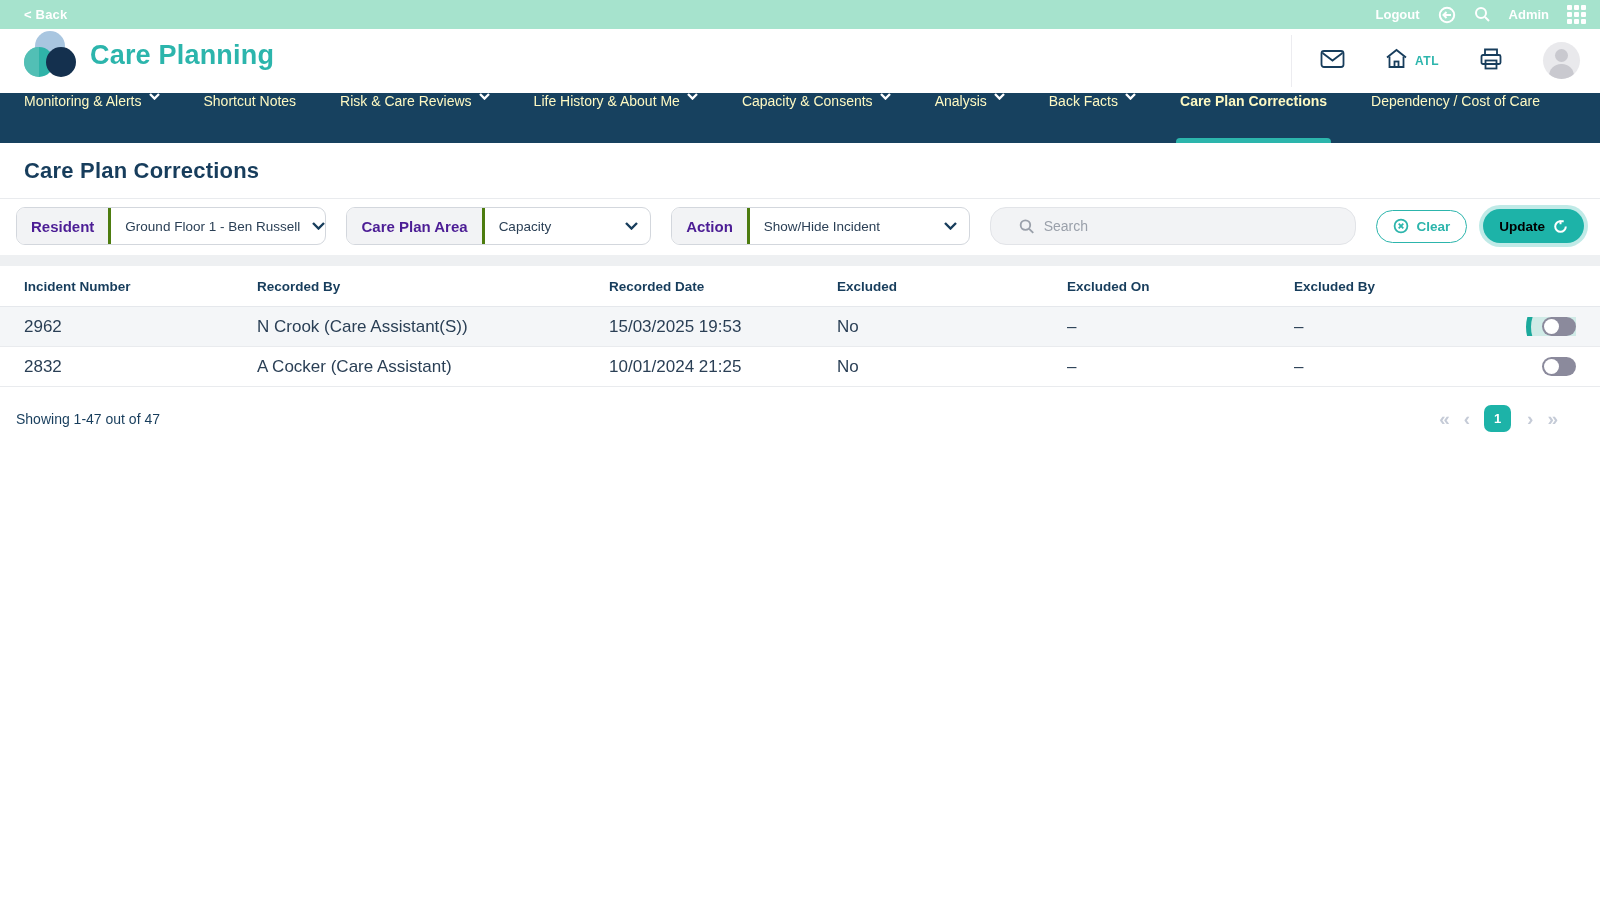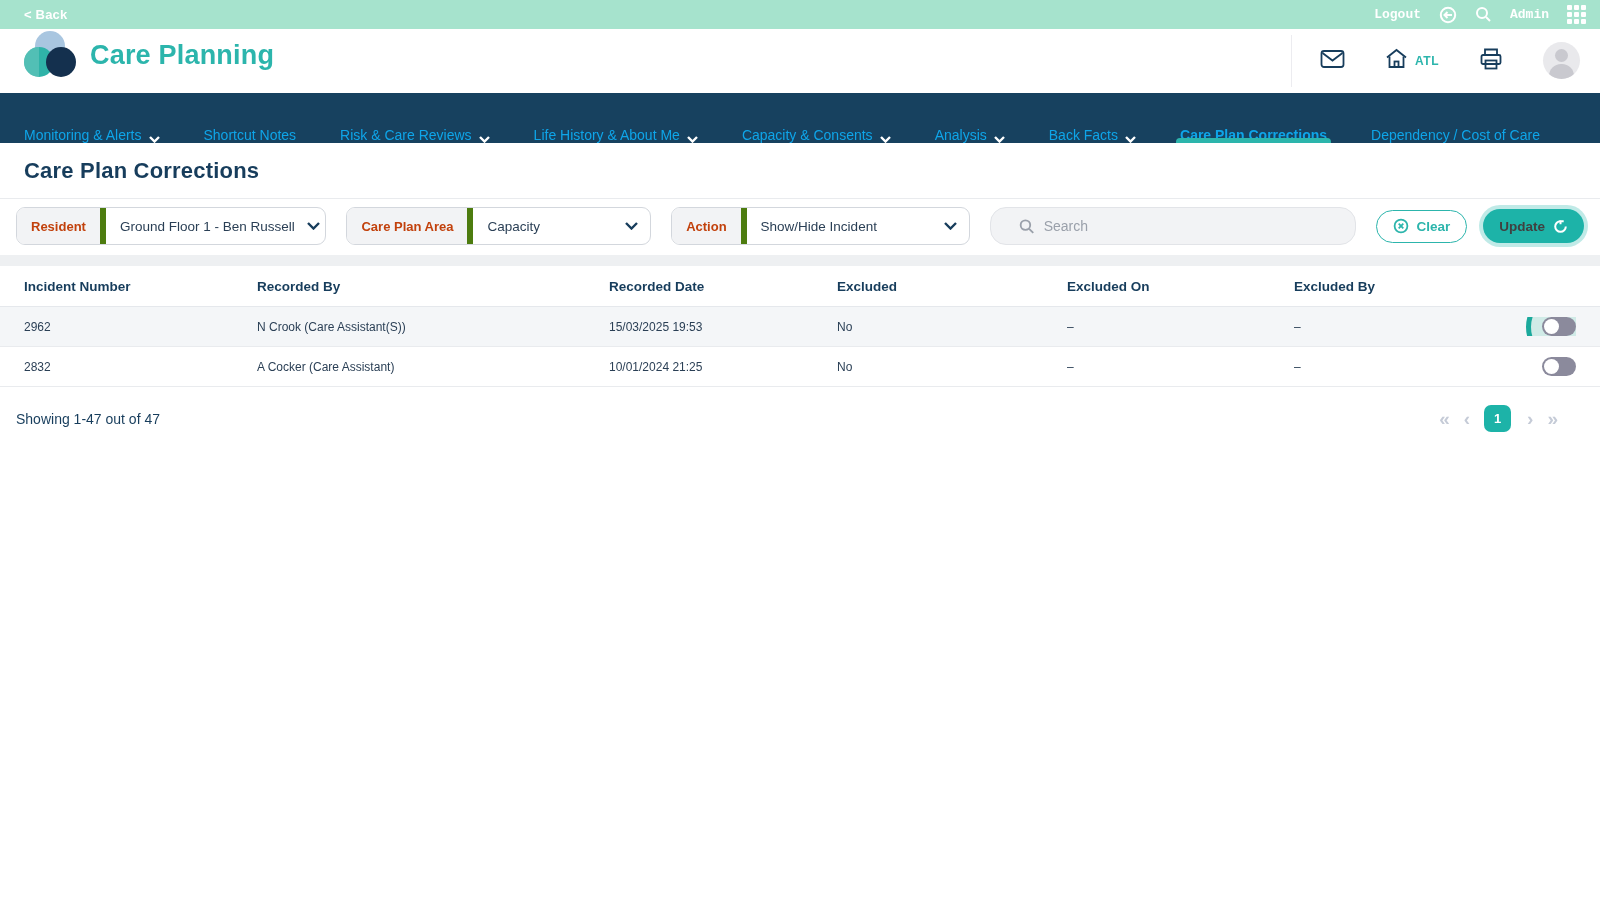--- a/index.html
+++ b/index.html
@@ -4,21 +4,21 @@
 <style>
   * { margin:0; padding:0; box-sizing:border-box; }
   html,body { width:1600px; height:900px; background:#ffffff;
     font-family:"Liberation Sans", sans-serif; overflow:hidden; }
 
   
   .topbar { height:29px; background:#a6e3cd; display:flex; align-items:center;
     justify-content:space-between; padding:0 14px 0 24px; }
   .topbar .back { color:#ffffff; font-size:13px; font-weight:700; letter-spacing:.2px; cursor:pointer; }
   .topbar-right { display:flex; align-items:center; gap:18px; }
-  .topbar-right .tb-text { color:#ffffff; font-size:13px; font-weight:700;font-family:Liberation Mono, monospace; }
+  .topbar-right .tb-text { color:#ffffff; font-size:13px; font-weight:700; }
   .tb-icon { display:inline-flex; align-items:center; }
   .tb-icon svg { stroke:#ffffff; fill:none; stroke-width:2; }
   .grid-icon { display:grid; grid-template-columns:repeat(3,5px); grid-template-rows:repeat(3,5px); gap:2px; }
   .grid-icon span { background:#ffffff; border-radius:1px; }
 
   
   .header { height:64px; background:#ffffff; display:flex; align-items:center;
     justify-content:space-between; padding:0 20px 12px 24px; }
   .brand { display:flex; align-items:center; gap:14px; }
   .logo { position:relative; width:52px; height:48px; }
@@ -33,68 +33,68 @@
   .h-icon svg { stroke:#173d5c; fill:none; stroke-width:1.8; }
   .home-group { display:flex; align-items:center; gap:7px; }
   .home-group .home-badge { color:#2cb5ac; font-size:12px; font-weight:700; letter-spacing:.5px; }
   .avatar { width:37px; height:37px; border-radius:50%; background:#e9e9ec; position:relative; overflow:hidden; }
   .avatar .head { position:absolute; width:13px; height:13px; border-radius:50%; background:#c9c9cf; left:12px; top:7px; }
   .avatar .body { position:absolute; width:25px; height:16px; border-radius:12px 12px 0 0; background:#c9c9cf; left:6px; top:22px; }
 
   
   .nav { height:50px; background:#17415f; display:flex; align-items:stretch;
     padding:0 0 0 24px; gap:44px; }
-  .nav-item { display:flex; align-items:flex-end; gap:7px; color:#0ea5e9;
+  .nav-item { display:flex; align-items:flex-start; gap:7px; color:#fef9c3;
     font-size:14px; font-weight:500; position:relative; cursor:pointer; white-space:nowrap; }
   .nav-item svg { stroke:#ffffff; fill:none; stroke-width:2.4; }
   .nav-item.active { font-weight:600; }
   .nav-item.active .active-underline { position:absolute; left:-4px; right:-4px; bottom:0;
     height:5px; background:#2cb5ac; border-radius:4px 4px 0 0; }
 
   
   .title-section { background:#ffffff; padding:15px 24px 14px; border-bottom:1px solid #e9ebee; }
   .page-title { color:#173d5c; font-size:22px; font-weight:700; letter-spacing:.2px; }
 
   
   .filter-bar { display:flex; align-items:center; padding:8px 16px 10px; gap:20px; background:#ffffff; }
   .select-control { display:flex; align-items:stretch; height:38px; border:1px solid #d3d7dd;
     border-radius:9px; overflow:hidden; background:#ffffff; cursor:pointer; }
-  .select-label { background:#f2f3f5; color:#c2410c; font-size:13px; font-weight:600;
-    display:flex; align-items:center; padding:0 14px; border-right:6px solid #4d7c0f; white-space:nowrap; }
+  .select-label { background:#f2f3f5; color:#4c1d95; font-size:15px; font-weight:600;
+    display:flex; align-items:center; padding:0 14px; border-right:3px solid #4d7c0f; white-space:nowrap; }
   .select-value { color:#2a3f55; font-size:13.5px; display:flex; align-items:center;
     padding:0 12px 0 14px; flex:1; white-space:nowrap; }
   .select-chevron { display:flex; align-items:center; padding-right:12px; }
   .select-chevron svg { stroke:#173d5c; fill:none; stroke-width:2.4; }
   .w-resident { width:322px; } .w-area { width:316px; } .w-action { width:310px; }
   .search-box { width:378px; height:38px; background:#f2f3f5; border:1px solid #e2e4e8;
     border-radius:16px; display:flex; align-items:center; padding:0 28px; gap:9px; }
   .search-box svg { stroke:#9aa0aa; fill:none; stroke-width:2; }
   .search-box input { border:none; outline:none; background:transparent; font-size:14px;
     color:#2a3f55; width:100%; font-family:"Liberation Sans", sans-serif; }
   .search-box input::placeholder { color:#9aa0aa; }
   .filter-actions { margin-left:auto; display:flex; align-items:center; gap:16px; }
   .btn-clear { height:33px; padding:0 16px; border:1.5px solid #2cb5ac; background:#ffffff;
     color:#2cb5ac; border-radius:17px; font-size:13.5px; font-weight:600;
     display:flex; align-items:center; gap:7px; cursor:pointer; font-family:"Liberation Sans", sans-serif; }
   .btn-clear svg { stroke:#2cb5ac; fill:none; stroke-width:1.8; }
-  .btn-update { height:34px; padding:0 16px; border:none; background:#1db3a8; color:#404040;
+  .btn-update { height:34px; padding:0 16px; border:none; background:#1db3a8; color:#000000;
     border-radius:17px; font-size:13.5px; font-weight:700; display:flex; align-items:center; gap:8px;
     cursor:pointer; box-shadow:0 0 0 4px rgba(29,179,168,.28); font-family:"Liberation Sans", sans-serif; }
   .btn-update svg { stroke:#ffffff; fill:none; stroke-width:2; }
 
   
   .section-strip { height:11px; background:#eef0f2; }
 
   
   .table { background:#ffffff; }
   .t-row { display:grid; grid-template-columns:233px 352px 228px 230px 227px 1fr 56px;
     align-items:center; padding:0 24px; }
   .t-head { height:41px; color:#173d5c; font-size:13.5px; font-weight:600;
     border-bottom:1px solid #e5e8ec; }
-  .t-body-row { height:40px; color:#2a3f55; font-size:12px; border-bottom:1px solid #e9ebee; }
+  .t-body-row { height:40px; color:#2a3f55; font-size:17px; border-bottom:1px solid #e9ebee; }
   .t-body-row.alt { background:#f4f6f8; }
   .t-cell { white-space:nowrap; overflow:hidden; }
   .toggle-cell { position:relative; display:flex; justify-content:flex-end; align-items:center; }
   .toggle { width:34px; height:19px; border-radius:10px; background:#8b8a9c; position:relative;
     cursor:pointer; z-index:2; }
   .toggle .knob { position:absolute; width:15px; height:15px; border-radius:50%; background:#ffffff;
     left:2px; top:2px; }
   .click-highlight { position:absolute; width:66px; height:70px; border-radius:50%;
     border:5px solid #1ba99c; background:rgba(199,232,226,.8); right:-16px; top:50%;
     transform:translateY(-50%); z-index:1; pointer-events:none; }

